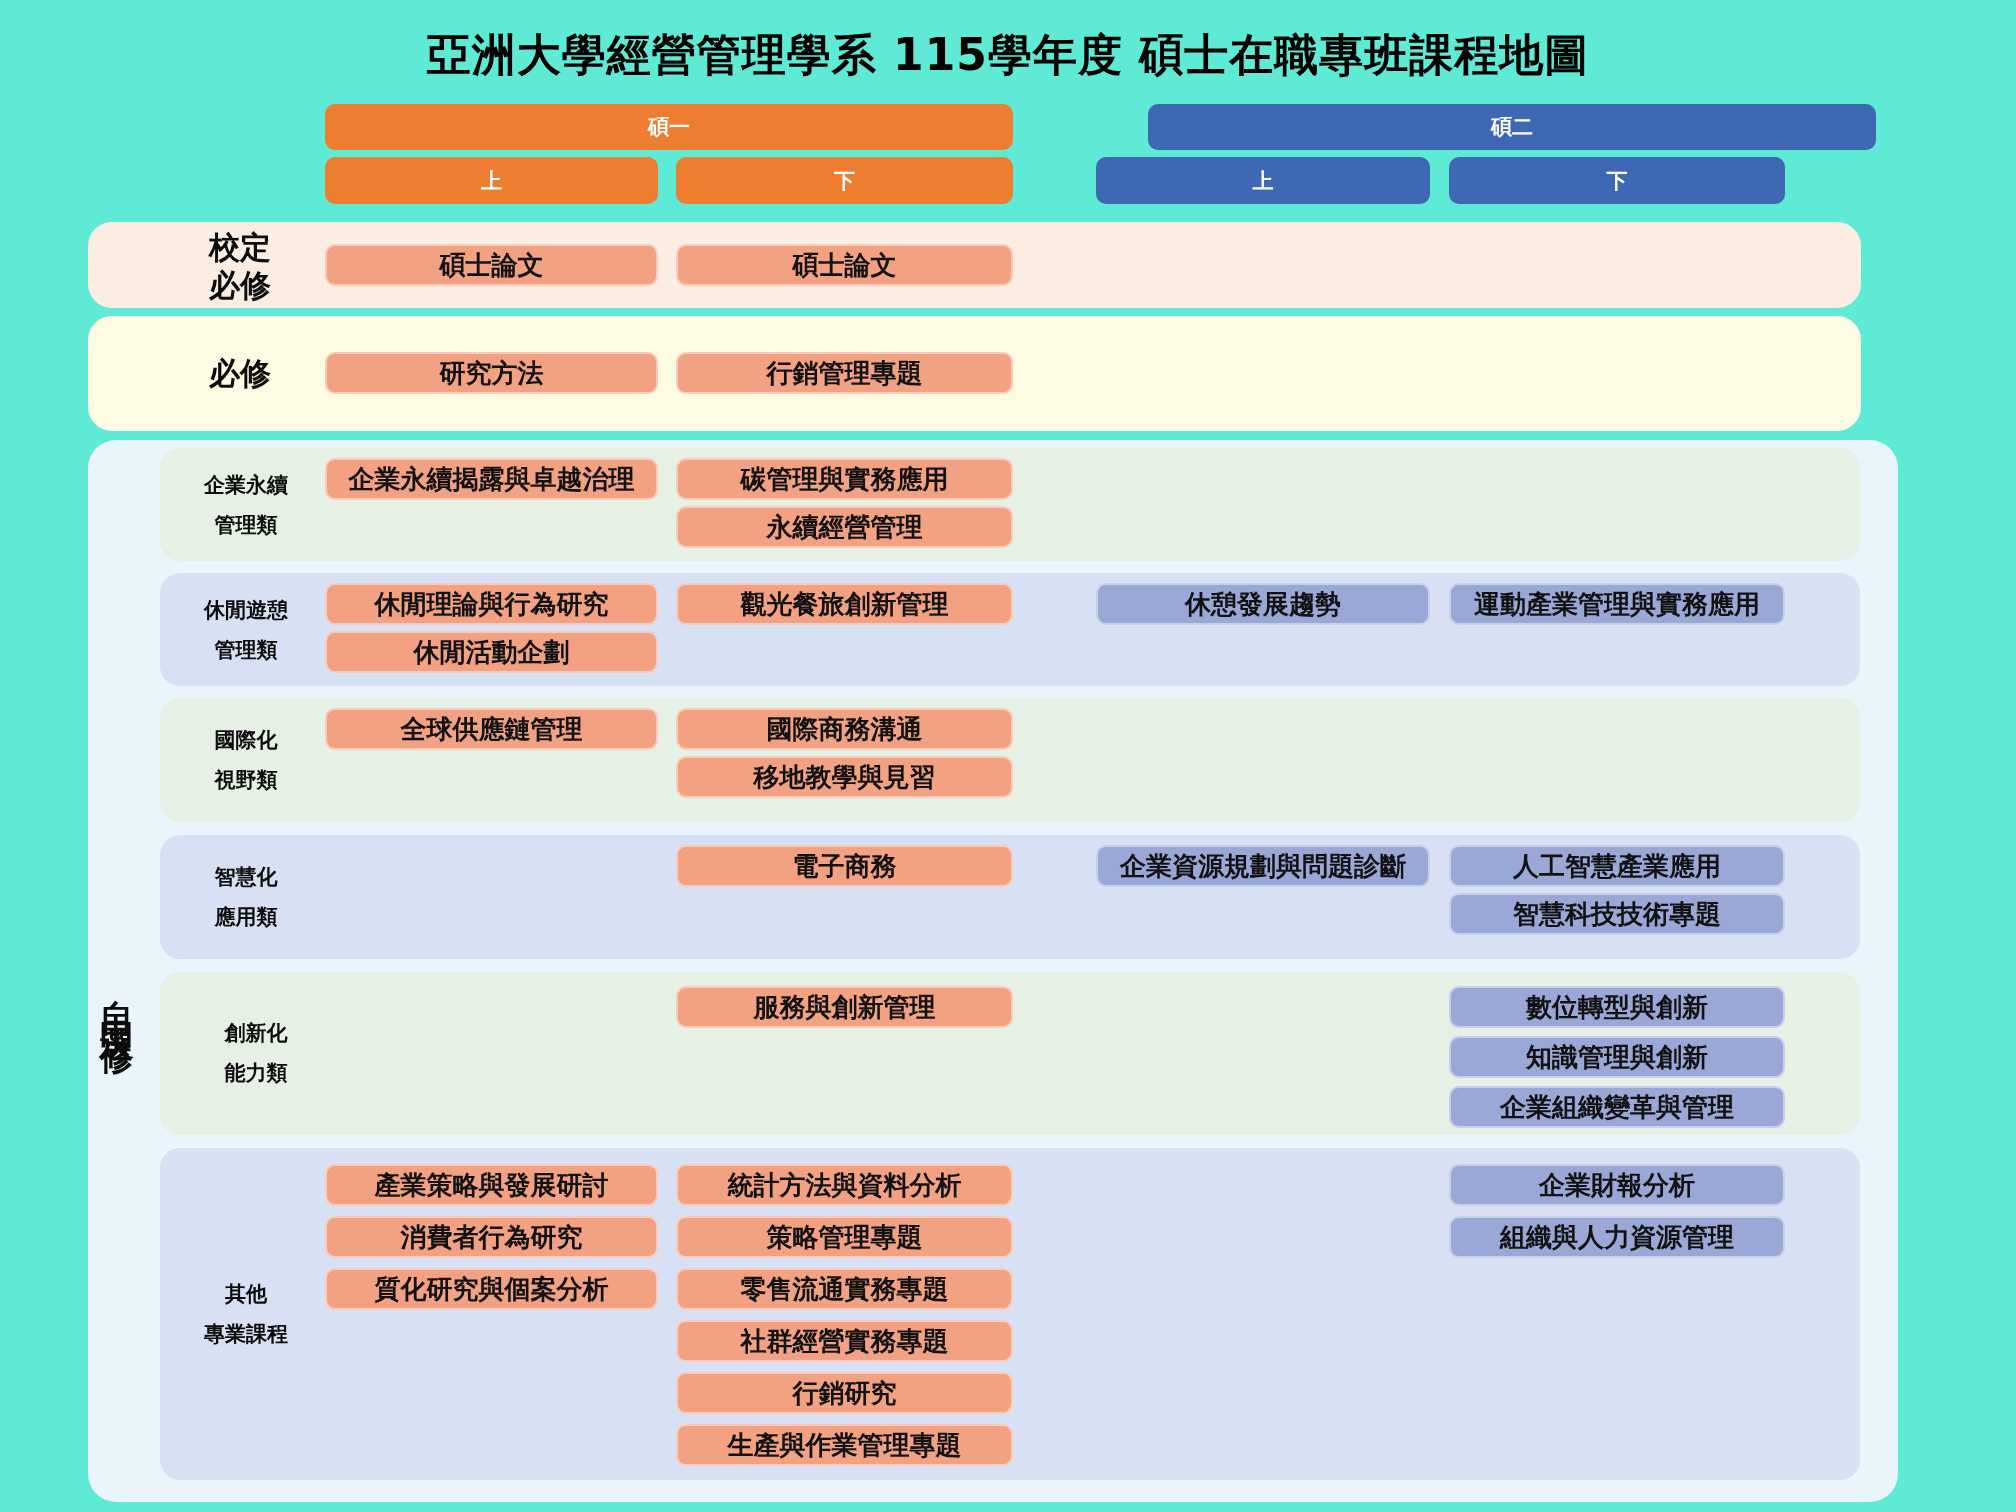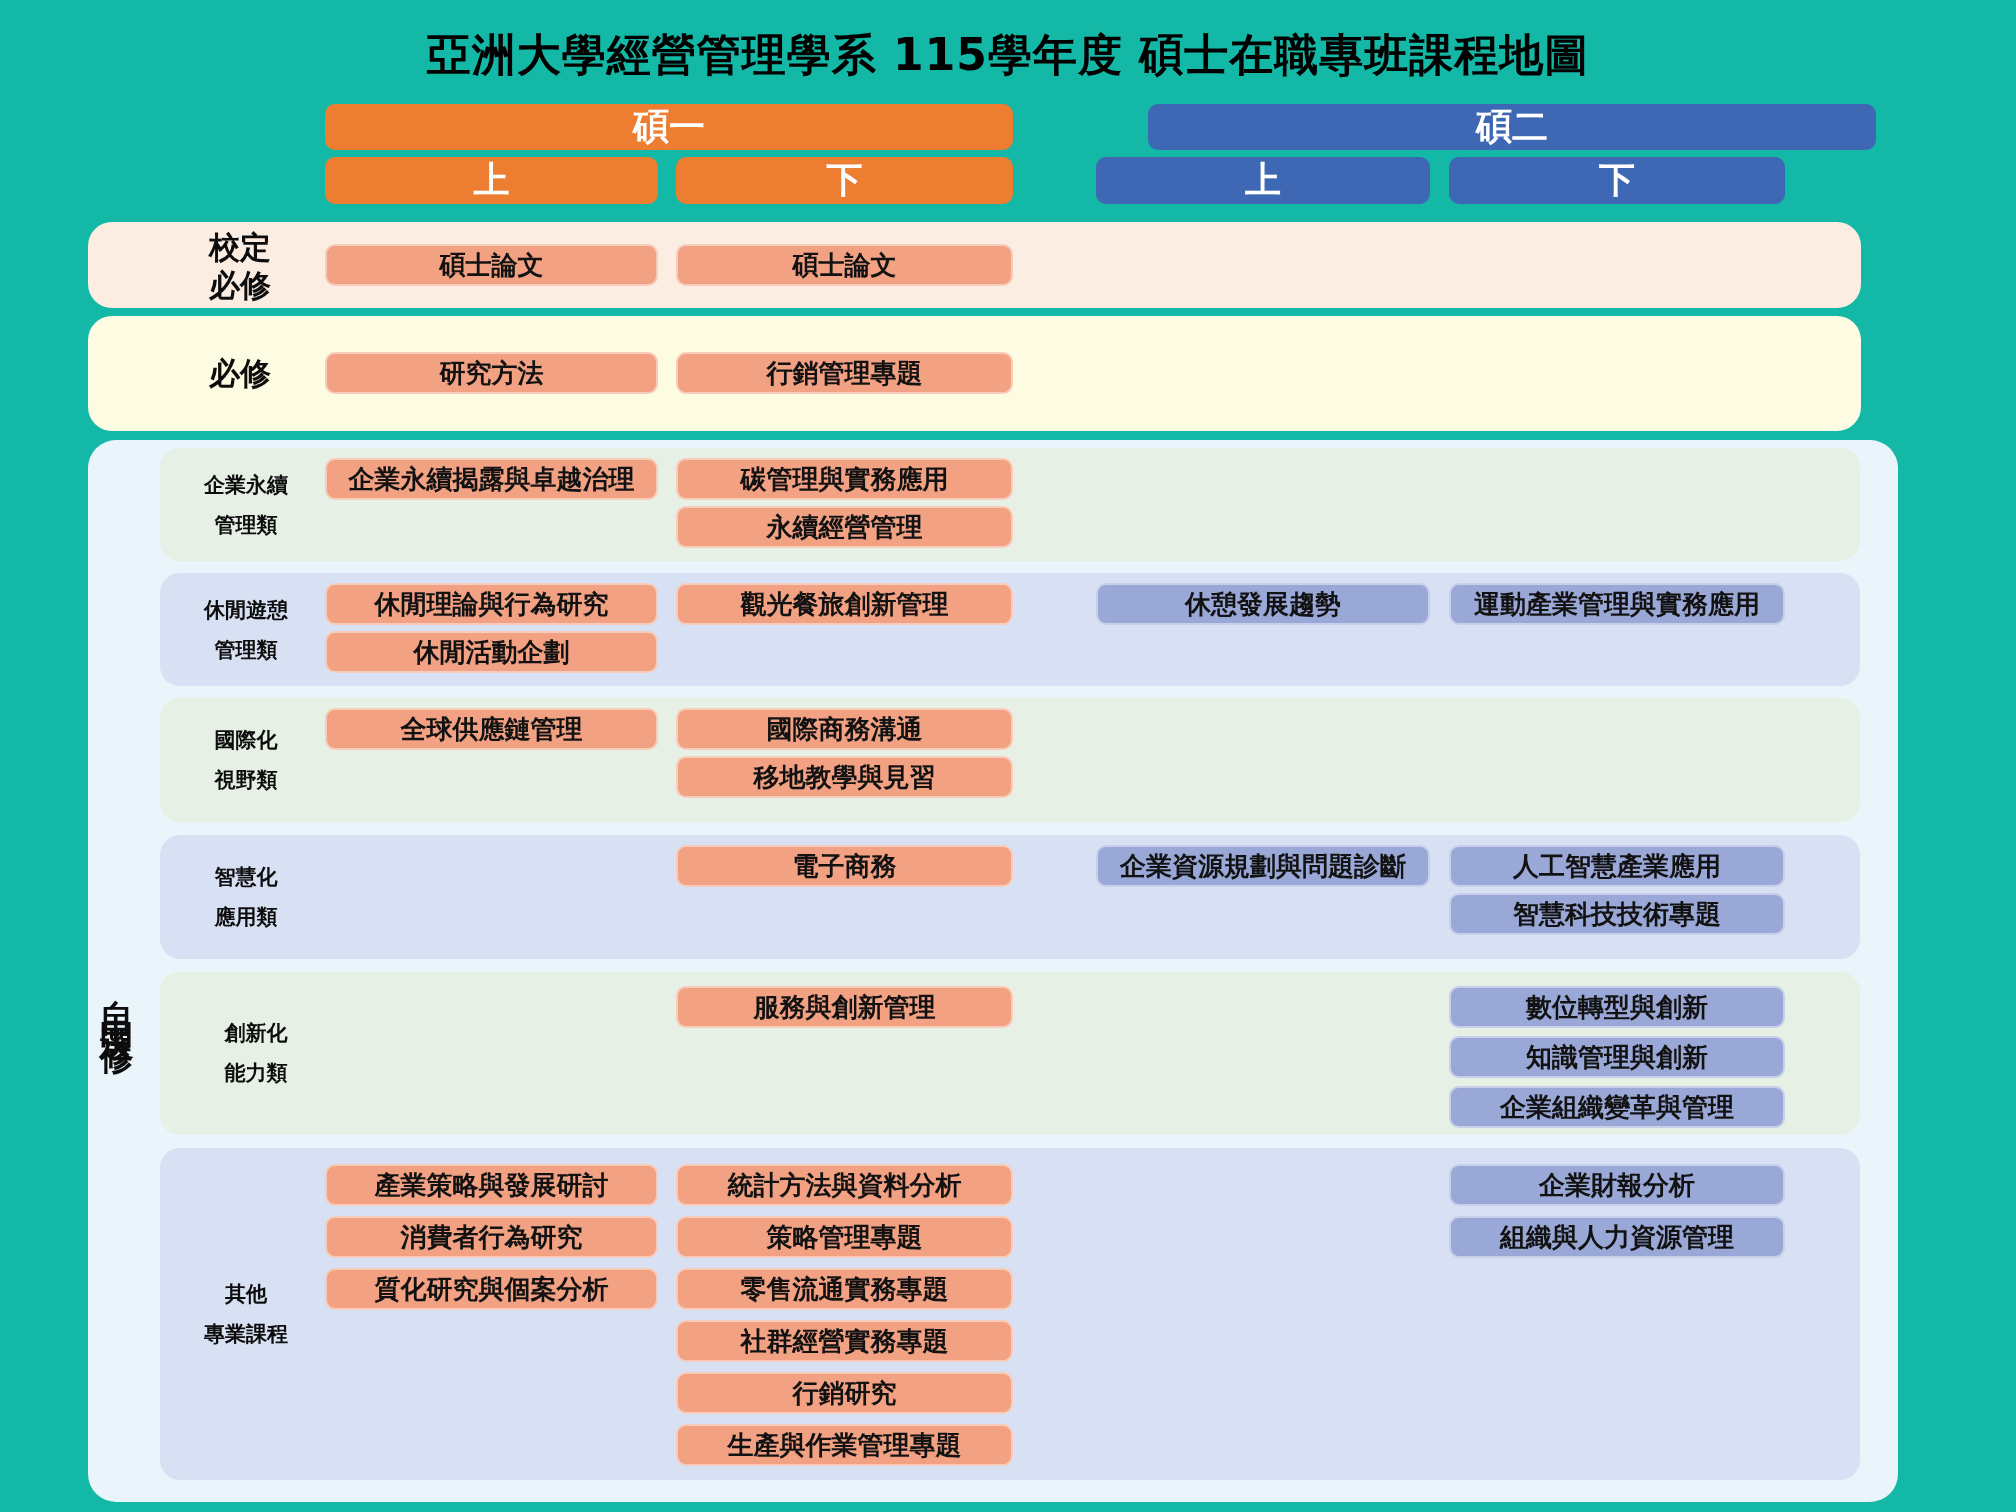--- a/index.html
+++ b/index.html
@@ -1,28 +1,28 @@
 <!DOCTYPE html>
 <html><head>
 <meta charset="utf-8">
 <style>
   html,body{margin:0;padding:0;background:#ffffff;}
   .canvas{
-    position:relative;width:2016px;height:1512px;background:#14b8a6;overflow:hidden;
+    position:relative;width:2016px;height:1512px;background:#5eead4;overflow:hidden;
     font-family:"DejaVu Sans","Liberation Sans",sans-serif;color:#111;
   }
   .abs{position:absolute;box-sizing:border-box;}
   .title{
     left:0;top:26px;width:2016px;text-align:center;
     font-size:44px;font-weight:700;letter-spacing:1px;color:#000;
   }
   
   .hbar{
     height:46px;border-radius:10px;display:flex;align-items:center;justify-content:center;
-    color:#fff;font-size:36px;font-weight:700;
+    color:#fff;font-size:21px;font-weight:700;
   }
   .hbar.orange{background:#ED7D31;}
   .hbar.blue{background:#3E68B3;}
   
   .rowbg{border-radius:24px;}
   .bg-school{background:#FCEDE2;}
   .bg-required{background:#FDFBE1;}
   .bg-elective{background:#E9F4FB;border-radius:28px;}
   .sec{border-radius:20px;}
   .sec.green{background:#E6F0E4;}

